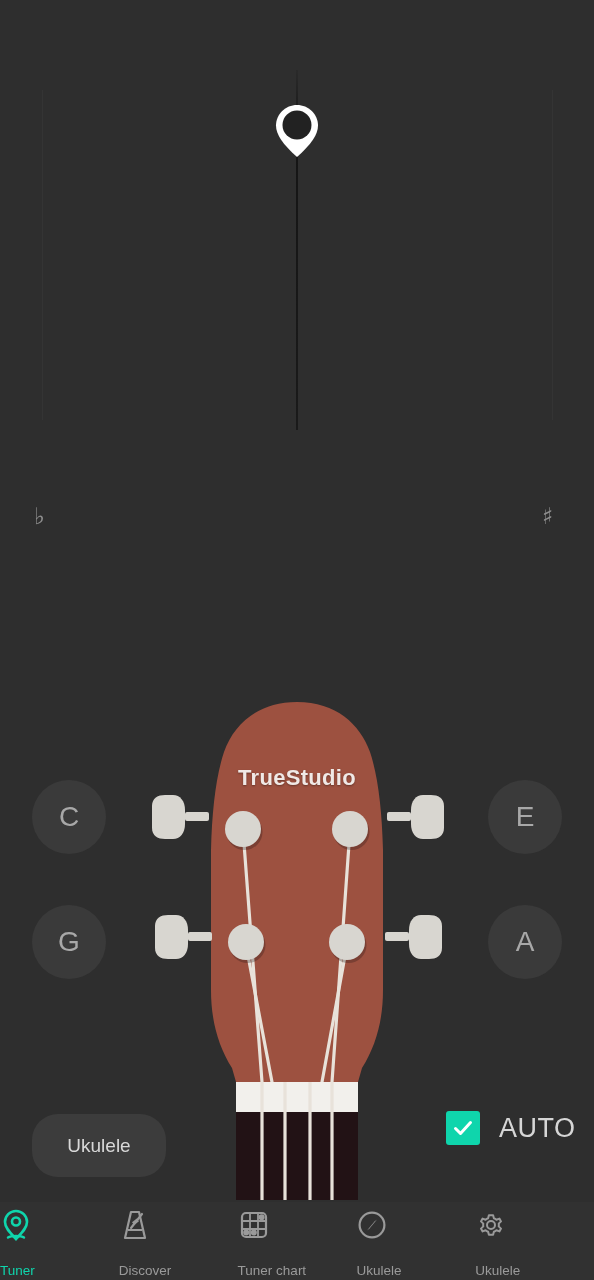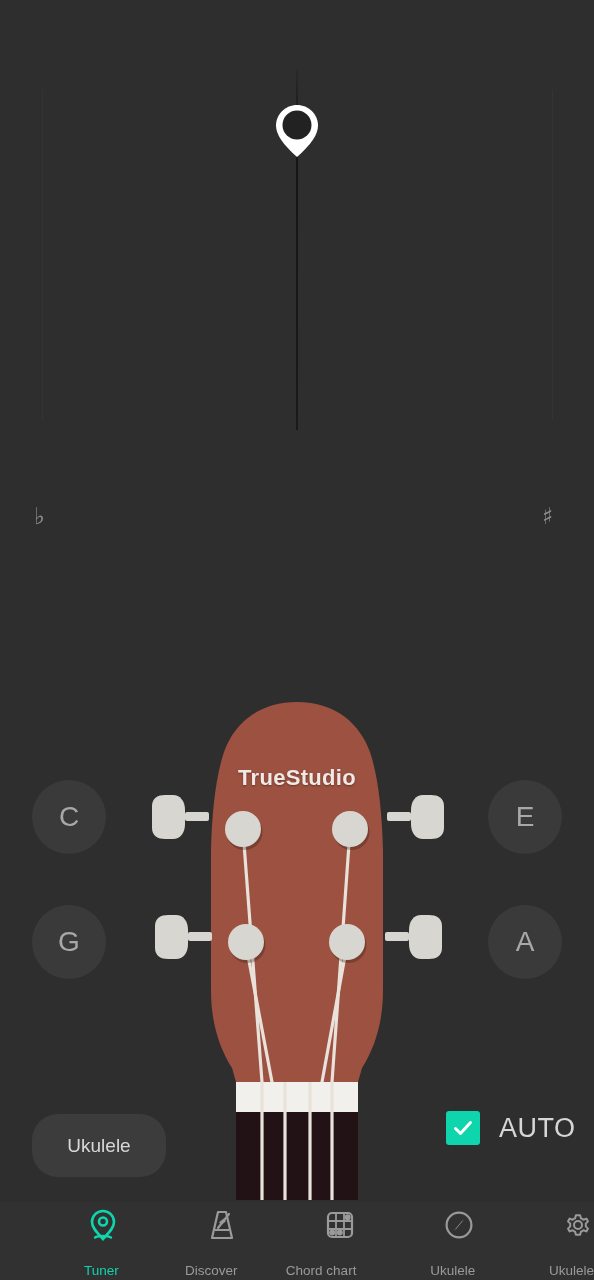--- a/index.html
+++ b/index.html
@@ -131,21 +131,21 @@
   #navbar {
     position:absolute;
     left:0; bottom:0;
     width:594px; height:78px;
     background:#313131;
     display:flex;
   }
   .nav-item {
     flex:1;
     display:flex; flex-direction:column;
-    align-items:flex-end; justify-content:center;
+    align-items:flex-start; justify-content:center;
     gap:22px;
     padding-top:4px;
   }
   .nav-icon { width:32px; height:32px; display:flex; align-items:center; justify-content:center; }
   .nav-icon svg { display:block; }
   .nav-label { font-size:13.5px; color:#9a9a9a; }
   .nav-item.active .nav-label { color:#0fd5ac; }
 </style>
 </head>
 <body>
@@ -288,21 +288,21 @@
     <div class="nav-item">
       <span class="nav-icon">
         <svg width="30" height="30" viewBox="0 0 30 30">
           <rect x="3" y="3" width="24" height="24" rx="4" fill="none" stroke="#9a9a9a" stroke-width="2.2"></rect>
           <path d="M11 3 L11 27 M19 3 L19 27 M3 11 L27 11 M3 19 L27 19" stroke="#9a9a9a" stroke-width="1.8"></path>
           <circle cx="22.6" cy="7.2" r="3" fill="#9a9a9a"></circle>
           <circle cx="7.2" cy="22.6" r="3" fill="#9a9a9a"></circle>
           <circle cx="14.8" cy="22.6" r="3" fill="#9a9a9a"></circle>
         </svg>
       </span>
-      <span class="nav-label">Chord chart</span>
+      <span class="nav-label">Tuner chart</span>
     </div>
 
     <div class="nav-item">
       <span class="nav-icon">
         <svg width="30" height="30" viewBox="0 0 30 30">
           <circle cx="15" cy="15" r="12.4" fill="none" stroke="#9a9a9a" stroke-width="2.2"></circle>
           <path d="M20 9.5 L12.5 18.5 L10 20.5 L17.5 11.5 Z" fill="#9a9a9a"></path>
         </svg>
       </span>
       <span class="nav-label">Ukulele</span>

